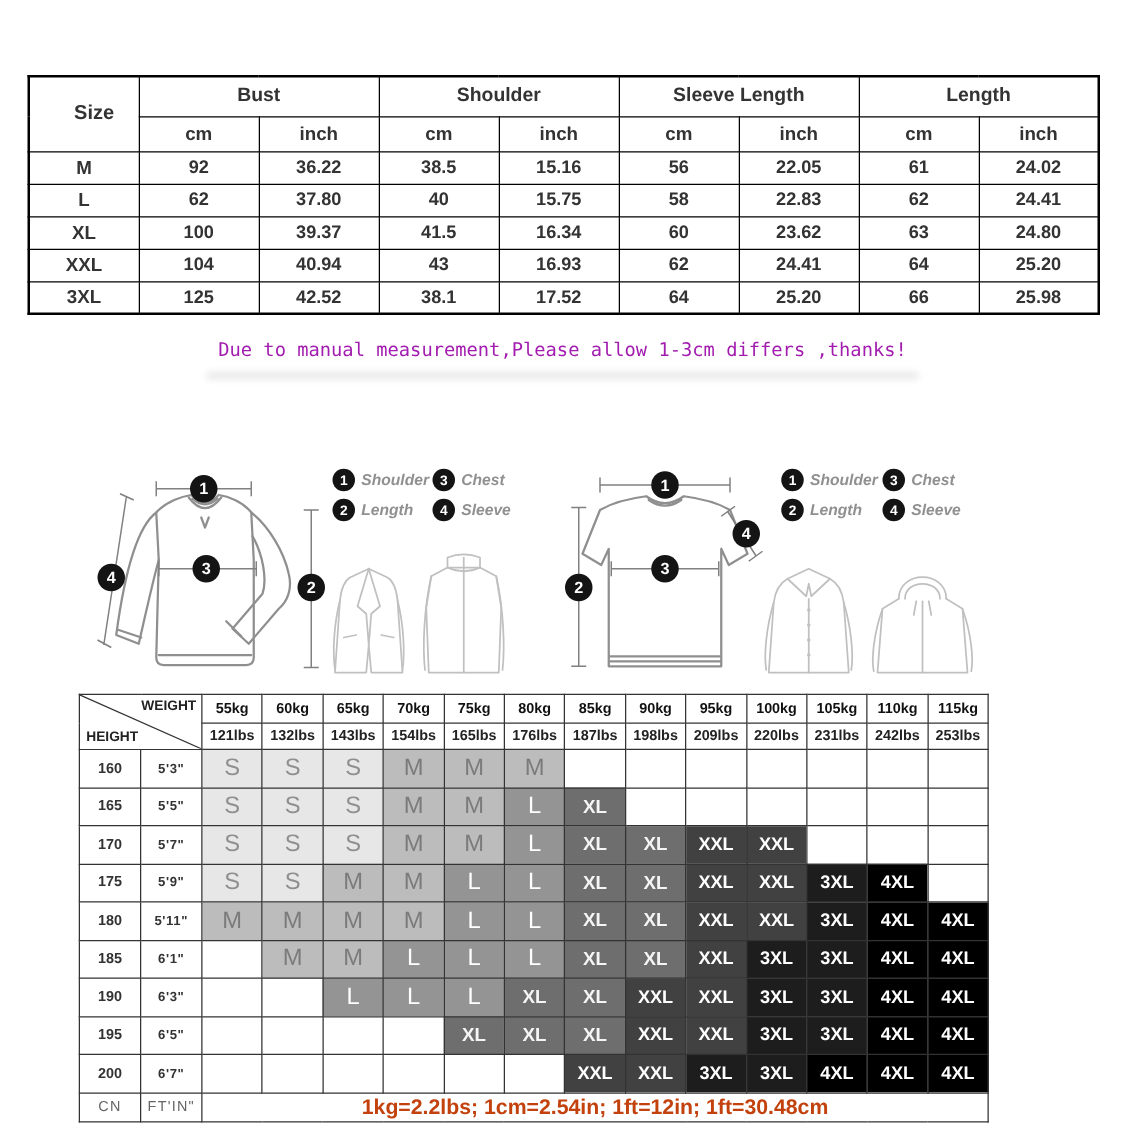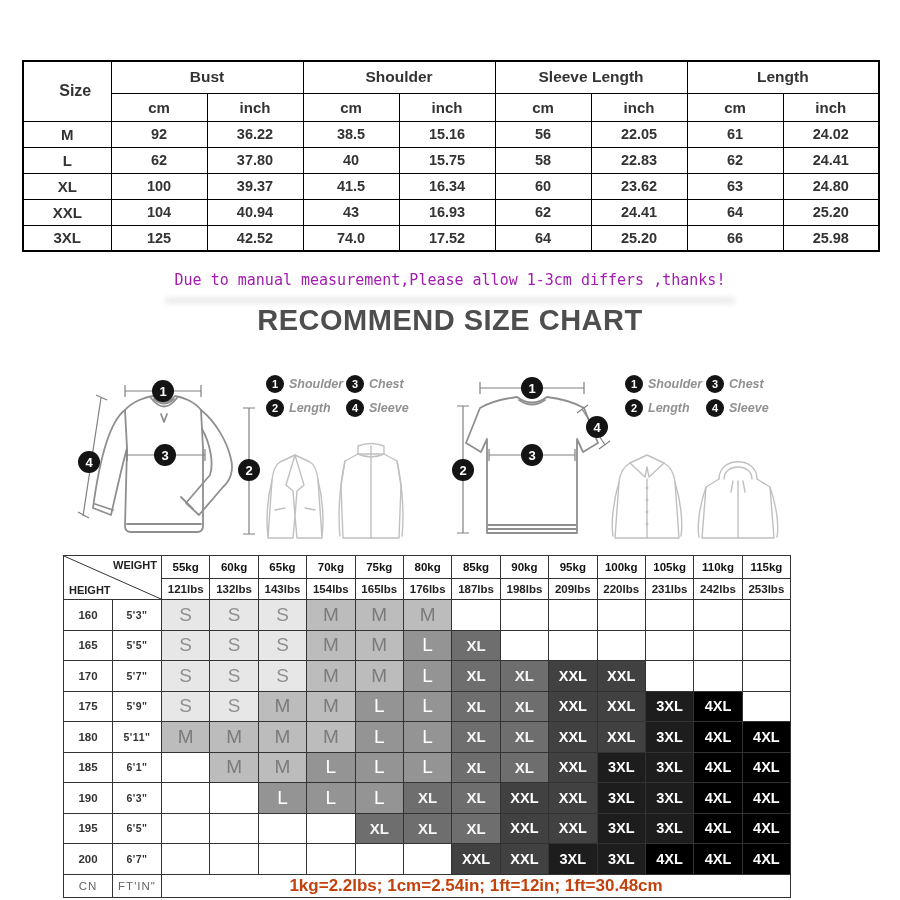--- a/index.html
+++ b/index.html
@@ -137,33 +137,32 @@
           <td>16.93</td>
           <td>62</td>
           <td>24.41</td>
           <td>64</td>
           <td>25.20</td>
         </tr>
         <tr>
           <th>3XL</th>
           <td>125</td>
           <td>42.52</td>
-          <td>74.0</td>
+          <td>38.1</td>
           <td>17.52</td>
           <td>64</td>
           <td>25.20</td>
           <td>66</td>
           <td>25.98</td>
         </tr>
       </tbody>
   </table>
 
   <div class="note">Due to manual measurement,Please allow 1-3cm differs ,thanks!</div>
   <div class="smudge"></div>
-  <div class="title">RECOMMEND SIZE CHART</div>
 
   <svg class="diag-svg diag-left" viewBox="0 0 420 195">
     <g class="garment">
       <path class="fill" d="M72,52 C80,43 93,39 100,38 Q111,50 122,38 C129,39 141,43 148,52 L150,90 L150,168 Q150,174 144,174 L78,174 Q72,174 72,168 L74,90 Z"></path>
       <path d="M72,52 C56,64 46,105 40,150 L58,157 C66,122 70,104 74,90"></path>
       <path d="M42,146 L60,152"></path>
       <path d="M148,52 C162,63 174,83 178,101 C181,113 177,123 170,129 L146,157 L133,145 L157,117 C161,105 157,85 149,71"></path>
       <path d="M140,151 L128,139"></path>
       <path d="M101,41 Q111,50 121,41"></path>
       <path d="M98,40 Q111,57 124,40"></path>

